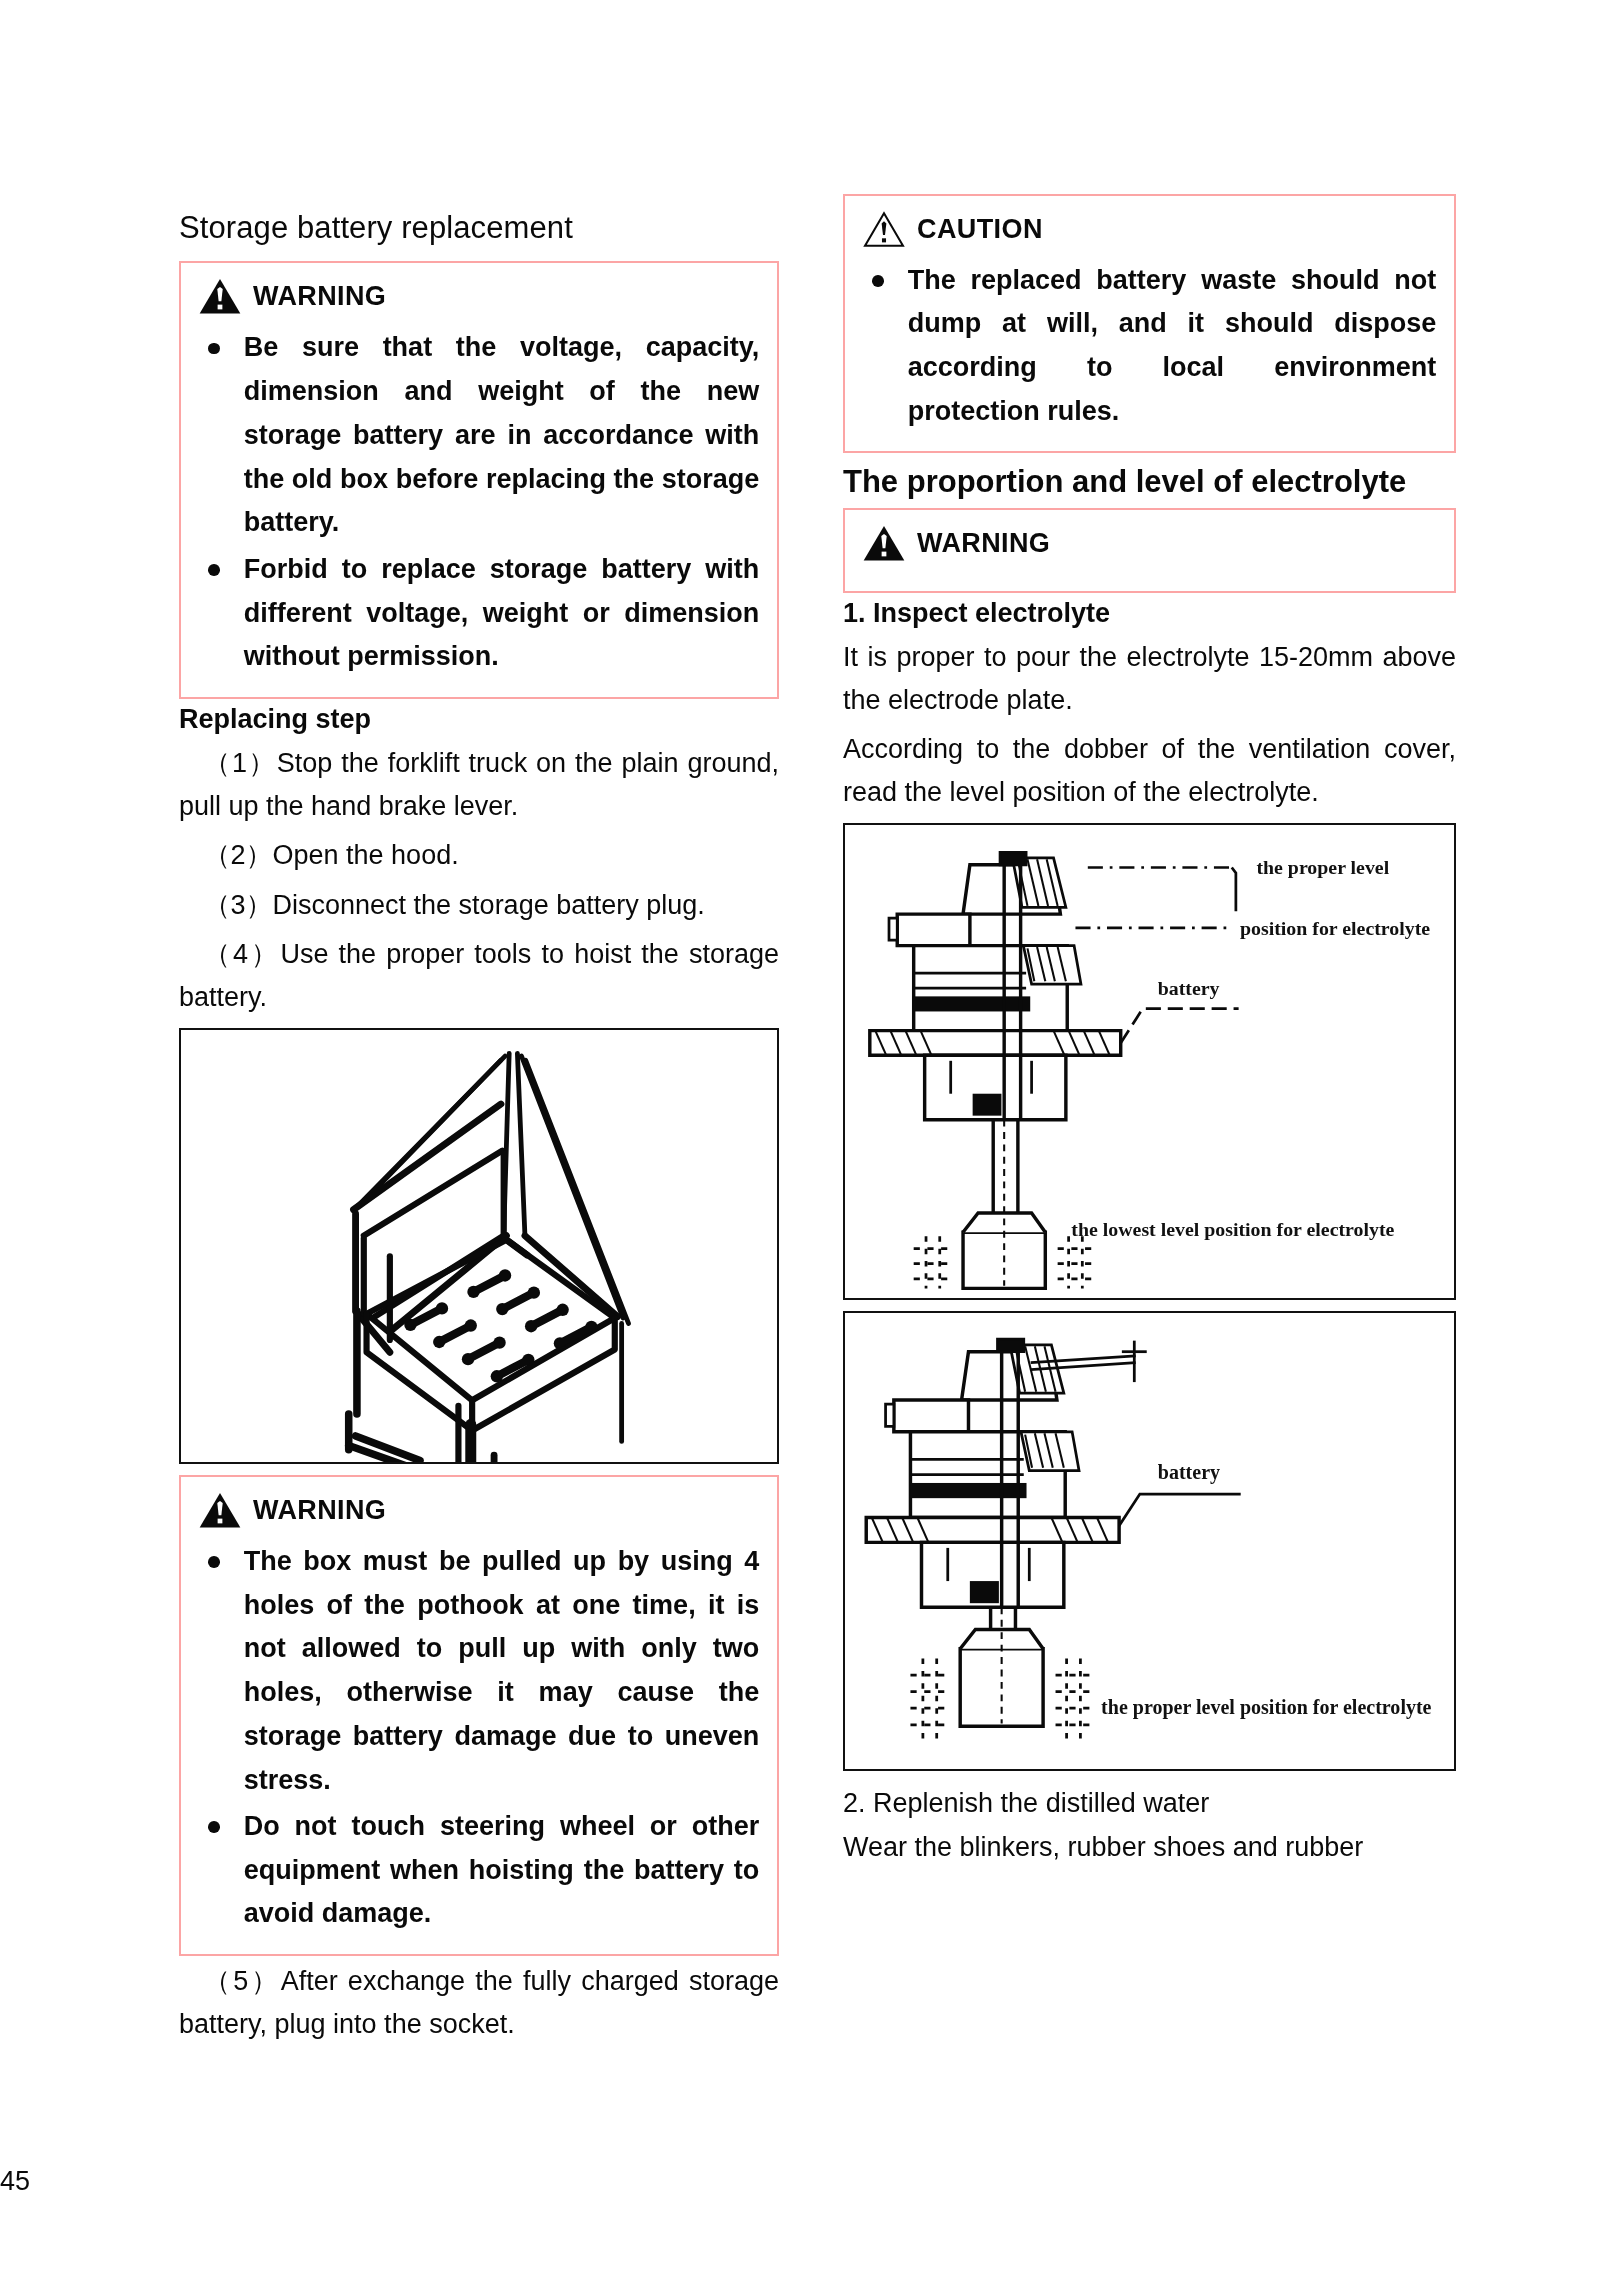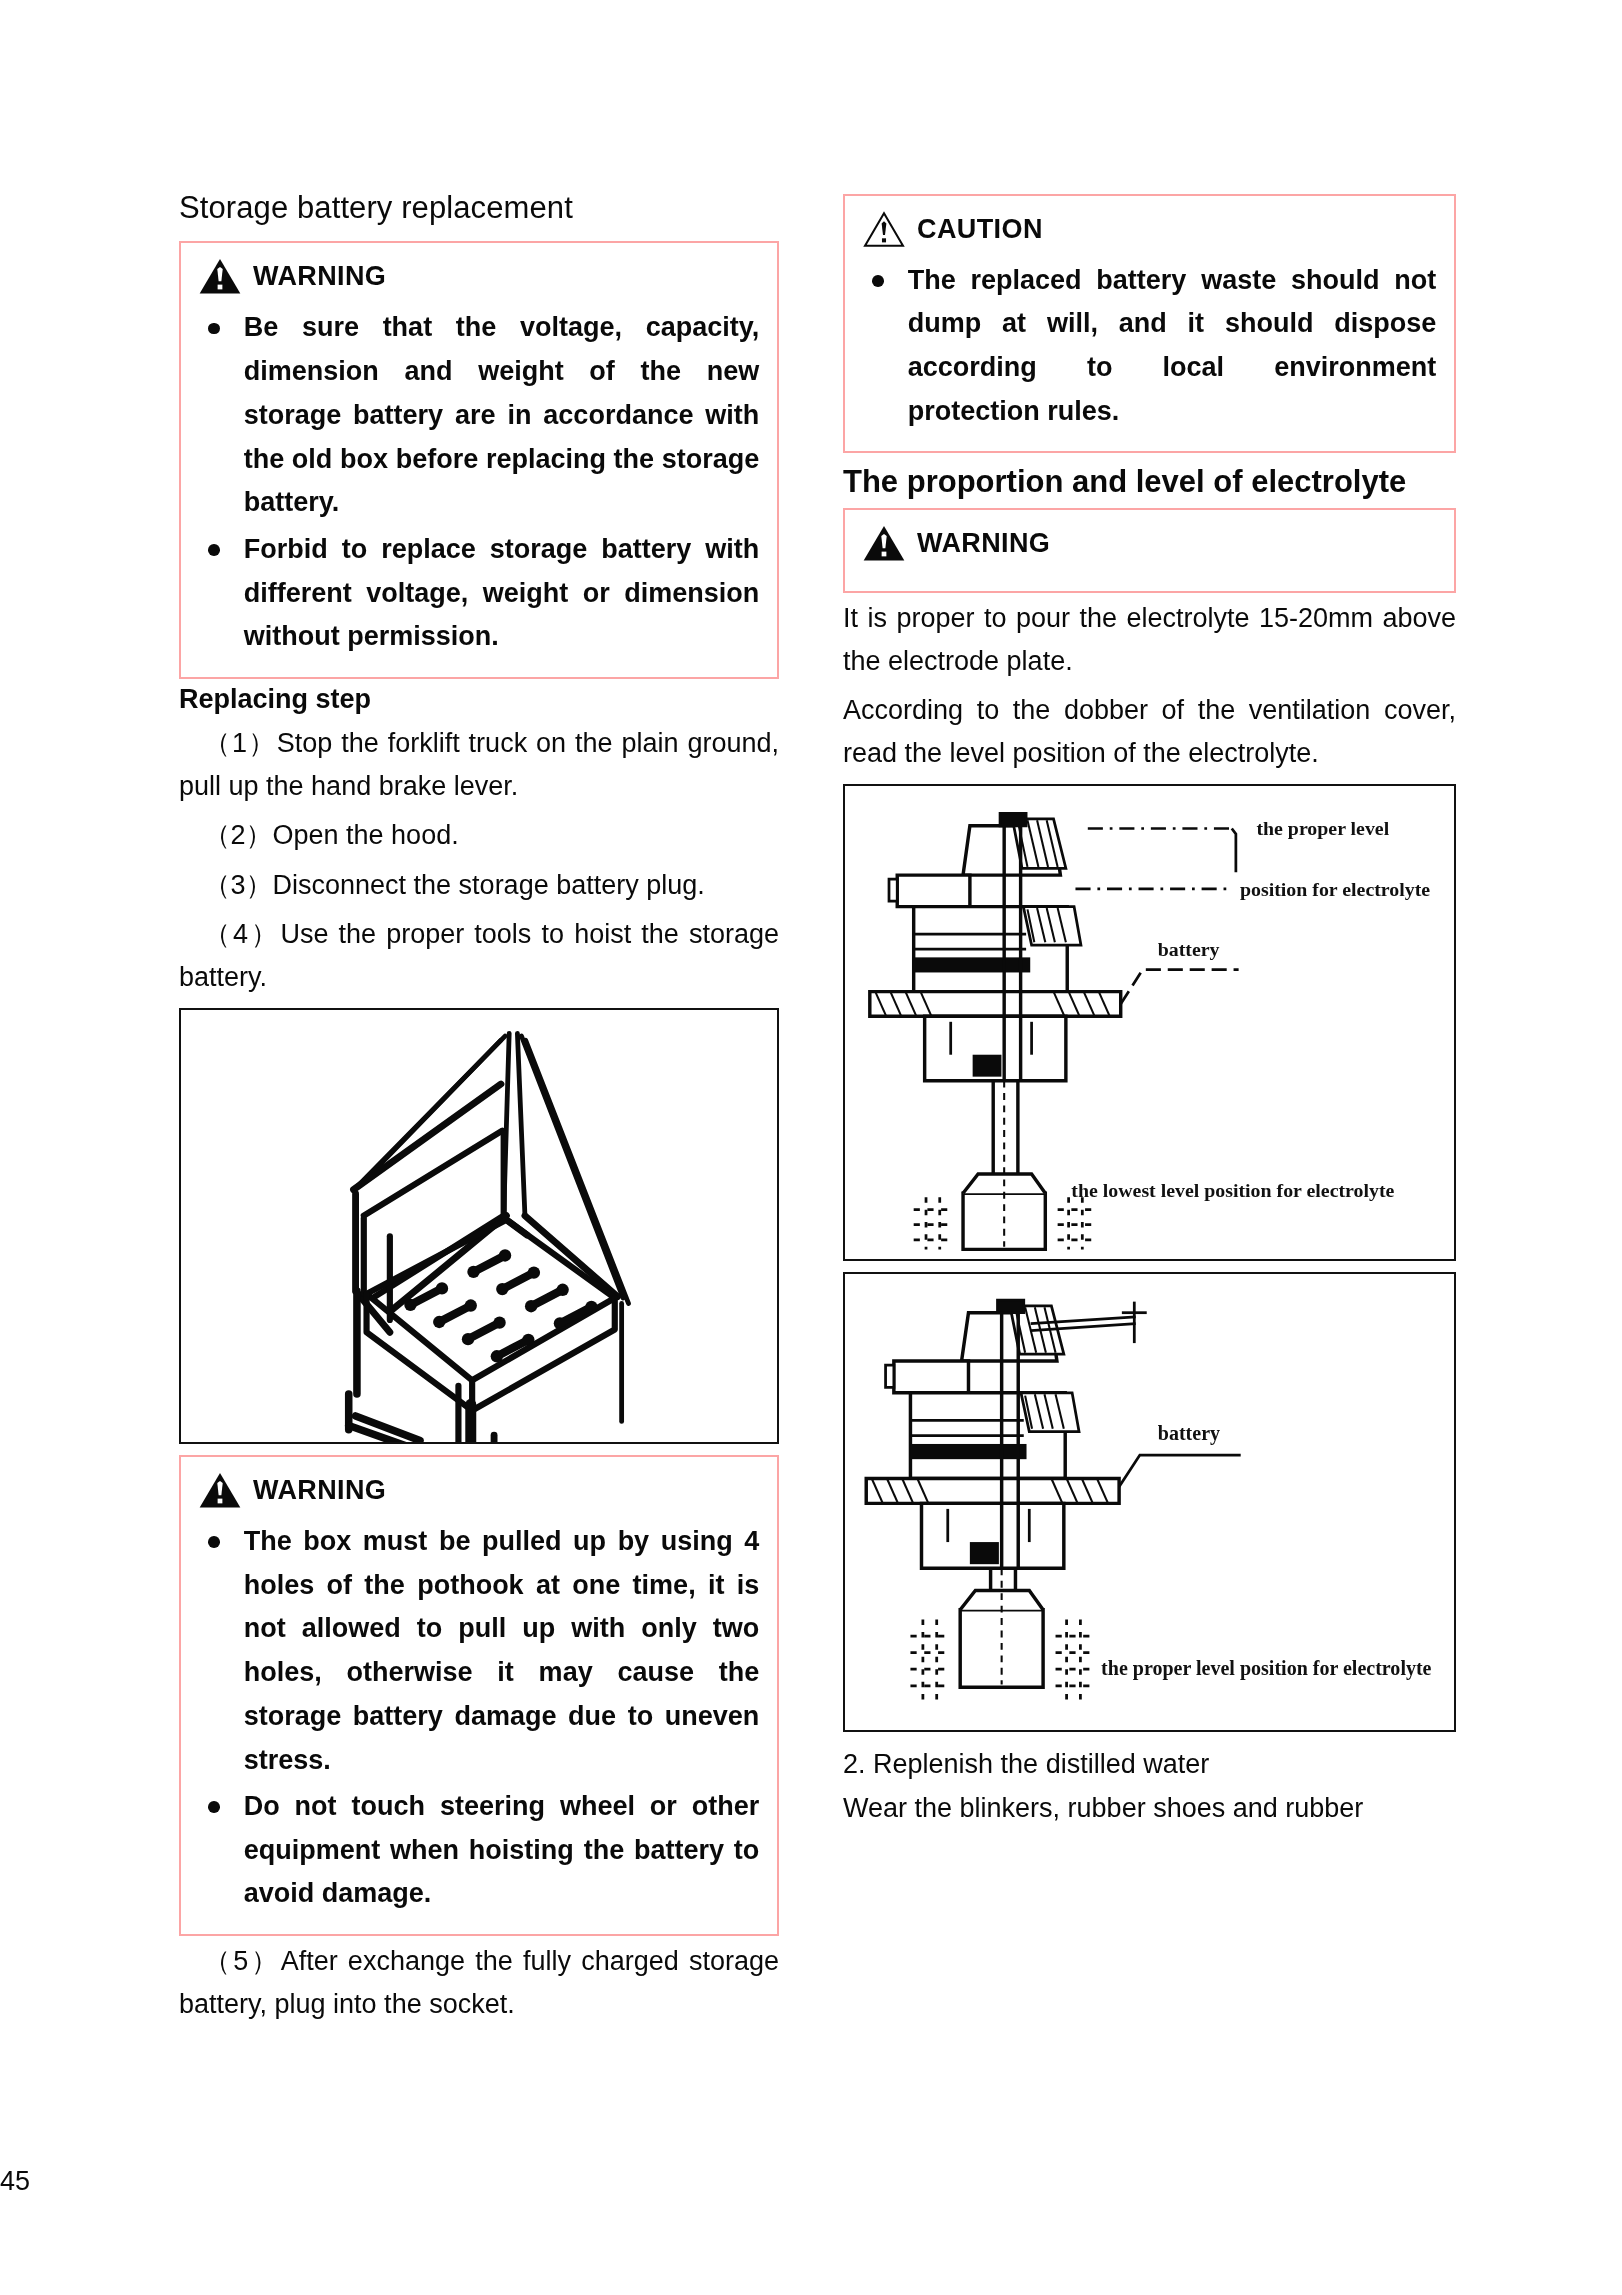--- a/index.html
+++ b/index.html
@@ -20,21 +20,21 @@
     position: absolute;
     left: 0; top: 0;
     width: 1623px;
     height: 2295px;
   }
 
   .col {
     position: absolute;
     top: 191px;
   }
-  .col-left  { left: 179px;  width: 600px; }
+  .col-left  { left: 179px;  width: 600px; margin-top: 20px; }
   .col-right { left: 843px; width: 613px; }
 
   
   h1.section-title {
     font-size: 31px;
     font-weight: 400;
     margin: 0 0 16.4px 0;
     letter-spacing: 0.1px;
     line-height: 1.1;
   }
@@ -324,20 +324,21 @@
           <svg class="tri" viewBox="0 0 62 54" aria-hidden="true">
             <path d="M31 1 L61 52 L1 52 Z" fill="#0a0a0a"></path>
             <path d="M31 13 L35 16 L33 34 L29 34 L27 16 Z" fill="#ffffff"></path>
             <rect x="27.5" y="39" width="7" height="7" fill="#ffffff"></rect>
           </svg>
         </span>
         <span class="label">WARNING</span>
       </div>
     </div>
 
+    <h3 class="step-head">1. Inspect electrolyte</h3>
 
 
     <p class="body">It is proper to pour the electrolyte 15-20mm above the electrode plate.</p>
 
 
     <p class="body">According to the dobber of the ventilation cover, read the level position of the electrolyte.</p>
 
     
     <div class="fig-frame fig-dob-1">
       <svg viewBox="0 0 880 690" preserveAspectRatio="xMidYMid meet" aria-hidden="true">

